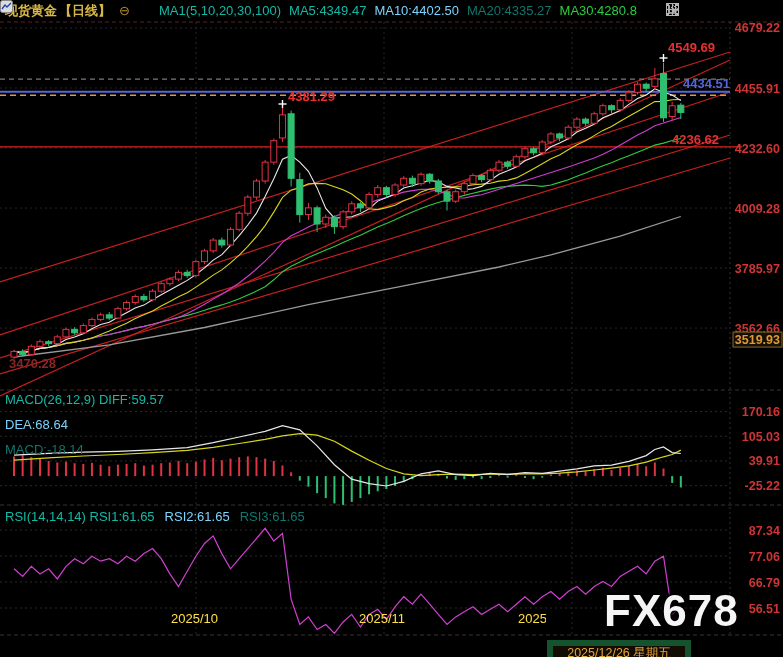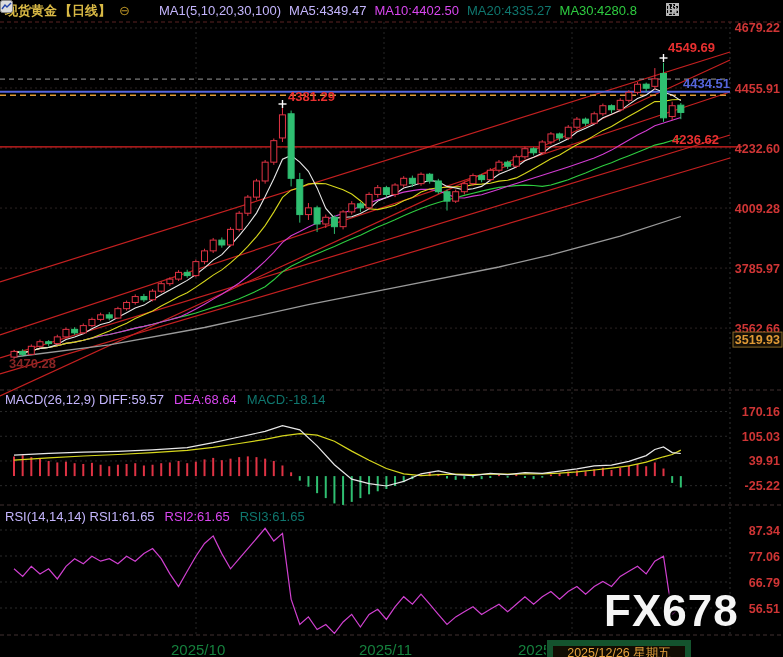--- a/index.html
+++ b/index.html
@@ -3,30 +3,30 @@
 <meta charset="utf-8">
 <style>
   html,body{margin:0;padding:0;background:#000;}
   .app{position:relative;width:783px;height:657px;background:#000;overflow:hidden;
        font-family:"Liberation Sans","DejaVu Sans",sans-serif;}
   svg{position:absolute;left:0;top:0;}
   .header{position:absolute;left:0;top:0;width:783px;height:21px;display:flex;align-items:center;
           gap:8px;padding-left:5px;box-sizing:border-box;z-index:5;font-size:13px;}
   .sym{color:#d9b945;font-weight:bold;}
   .collapse{color:#b99225;font-size:13px;line-height:13px;cursor:pointer;}
-  .c-white{color:#c4b5fd;}
-  .c-yellow{color:#d946ef;}
+  .c-white{color:#14b8a6;}
+  .c-yellow{color:#7dd3fc;}
   .c-magenta{color:#0f766e;}
   .c-green{color:#2ecc40;text-align:right;}
   .toolbar{position:absolute;right:56px;top:3px;display:flex;gap:3px;z-index:6;}
   .tbtn{width:13px;height:13px;display:block;cursor:pointer;}
   .panel-label{position:absolute;left:5px;z-index:5;font-size:13px;display:flex;gap:10px;}
-  .panel-label.macd{top:392px;}
+  .panel-label.macd{top:392px;flex-direction:column;}
   .panel-label.rsi{top:509px;}
-  .xaxis-label{position:absolute;top:641px;color:#15803d;font-size:15px;z-index:5;white-space:nowrap;}
+  .xaxis-label{position:absolute;top:611px;color:#fde047;font-size:13px;z-index:5;white-space:nowrap;}
   .xl0{left:171px;} .xl1{left:359px;text-align:center;} .xl2{left:518px;width:28px;overflow:hidden;}
   .datebox{position:absolute;left:547px;top:640px;width:132px;height:14px;z-index:6;
            border:6px solid #14532d;background:#120c02;color:#e8a33d;font-size:12.5px;
            line-height:14px;text-align:center;white-space:nowrap;}
   .watermark{position:absolute;left:604px;top:586px;z-index:7;font-size:44px;font-weight:bold;
              color:#f5f5f5;letter-spacing:1px;
              text-shadow:2px 2px 3px #000,-2px -2px 3px #000,0 0 2px #000;}
   .chart-icon{width:13px;height:13px;display:inline-block;}
 </style>
 </head>

